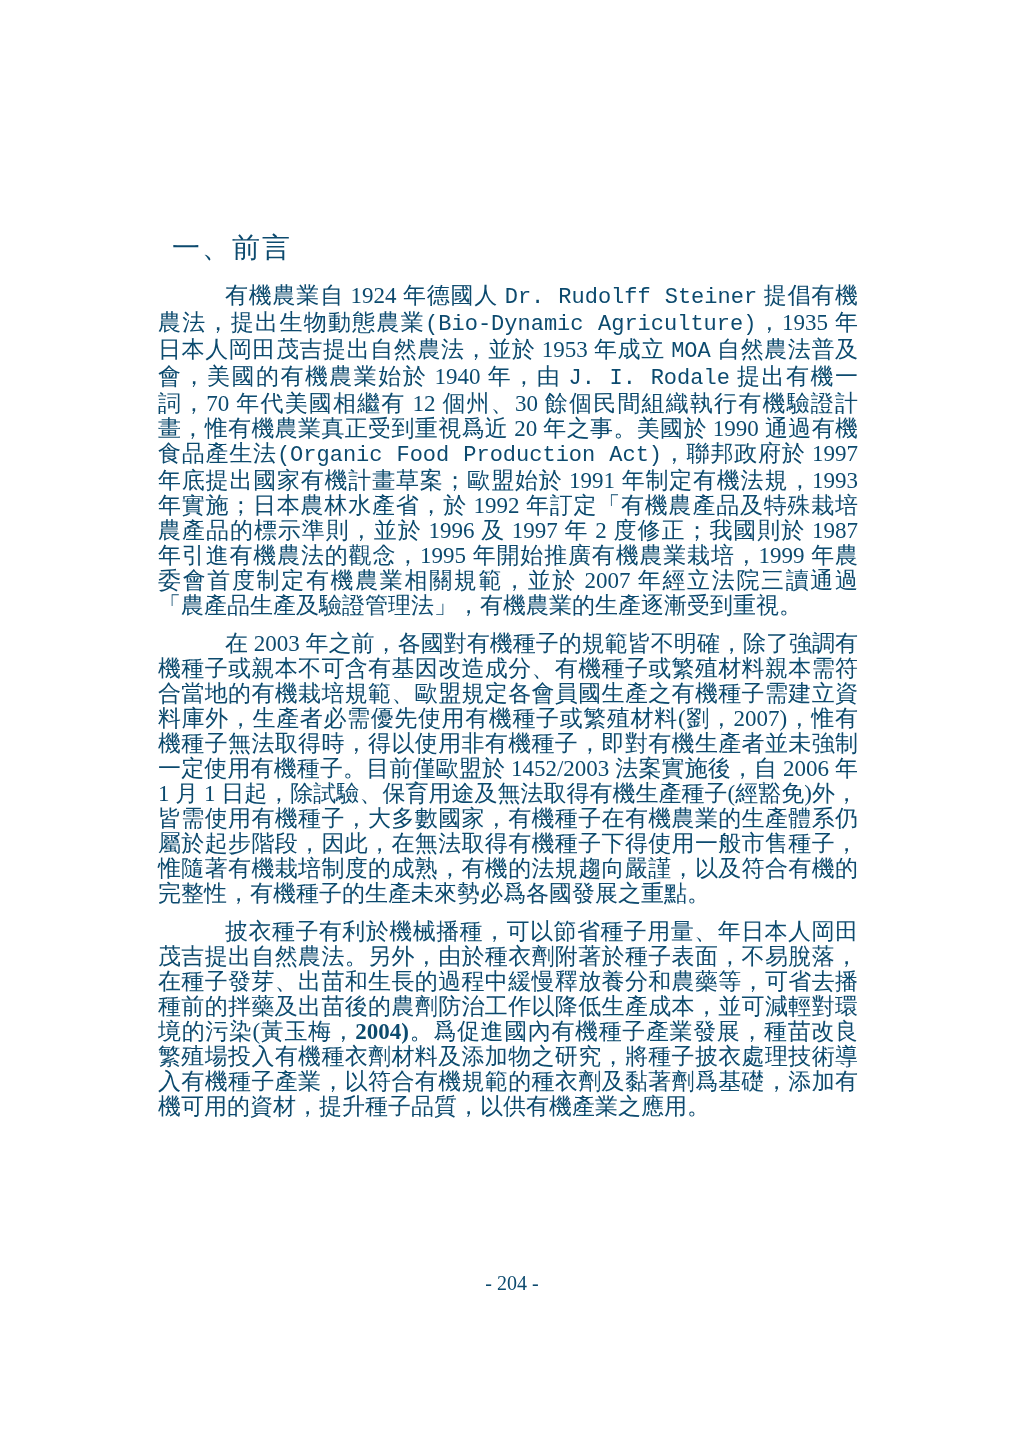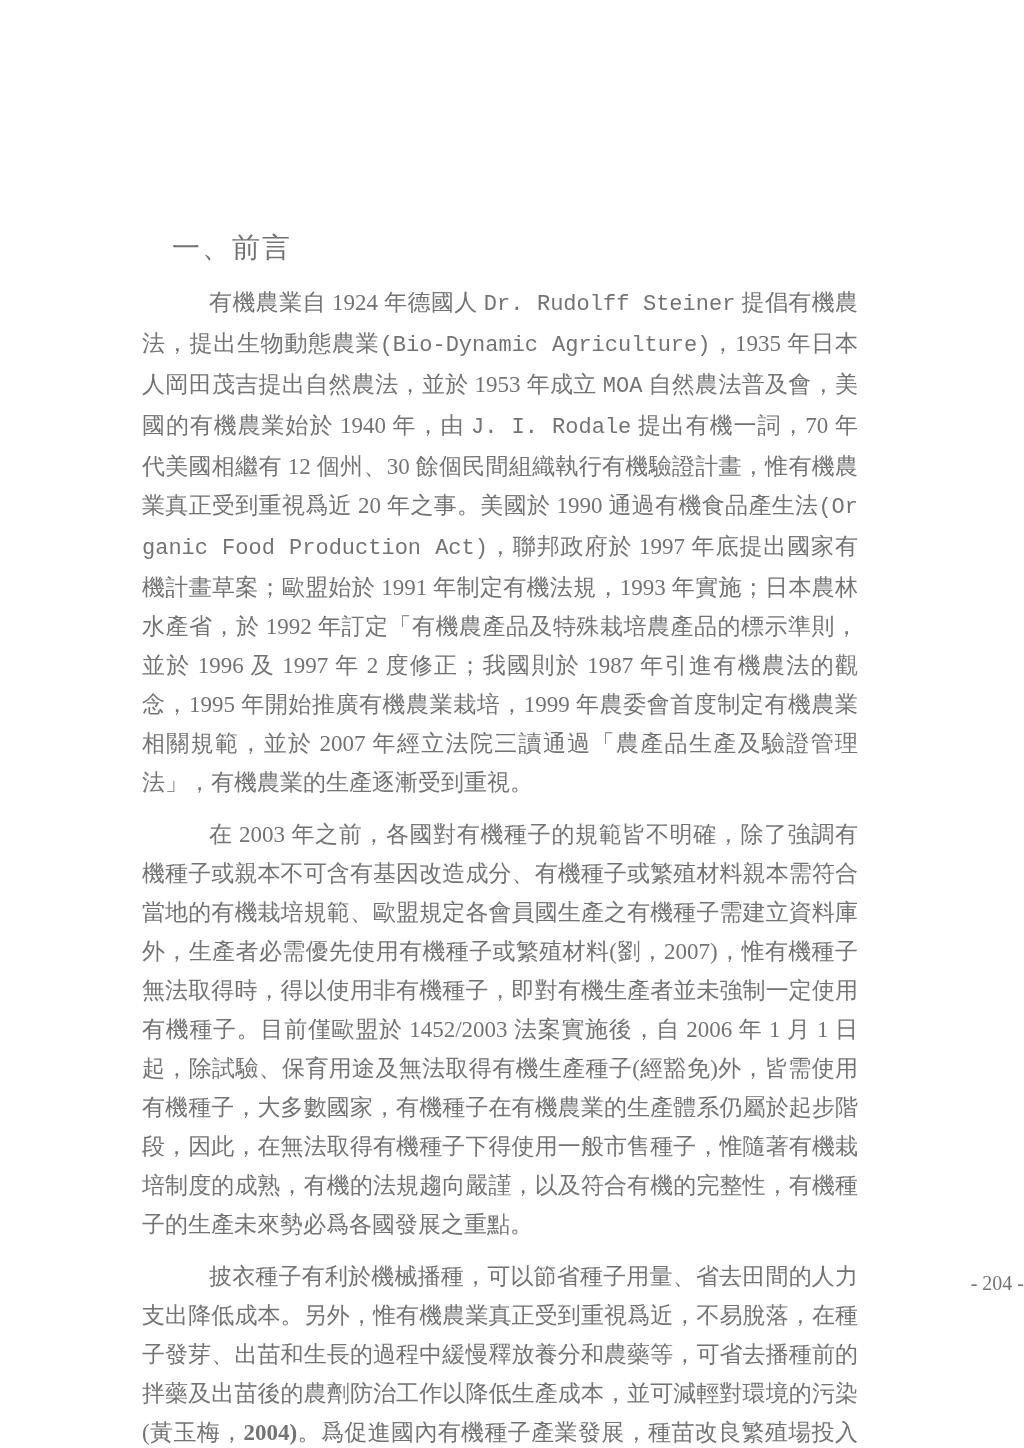--- a/index.html
+++ b/index.html
@@ -5,70 +5,70 @@
   html, body {
     margin: 0;
     padding: 0;
     background: #ffffff;
   }
   .page {
     position: relative;
     width: 1024px;
     height: 1448px;
     background: #ffffff;
-    color: #737373;
+    color: #0c4a6e;
     overflow: hidden;
   }
   .content {
     position: absolute;
     left: 142px;
     top: 231px;
     width: 716px;
   }
   .heading {
     font-family: "Liberation Serif", "DejaVu Serif", serif;
     font-size: 28px;
     line-height: 34px;
     font-weight: normal;
     letter-spacing: 2px;
     margin: 0 0 18px 30px;
   }
   .para {
     font-family: "Liberation Serif", "DejaVu Serif", serif;
     font-size: 23px;
-    line-height: 39px;
+    line-height: 25px;
     text-align: justify;
     text-justify: inter-ideograph;
     text-indent: 67px;
-    margin: 0 0 13px 0;
+    margin: 0 0 13px 16px;
     word-break: break-all;
   }
   .mono {
     font-family: "Liberation Mono", "DejaVu Sans Mono", monospace;
     font-size: 22px;
   }
   .bold {
     font-weight: bold;
   }
   .footer {
     position: absolute;
     top: 1272px;
     left: 0;
     width: 1024px;
-    text-align: right;
+    text-align: center;
     font-family: "Liberation Serif", "DejaVu Serif", serif;
     font-size: 20px;
   }
 </style>
 </head>
 <body>
 
 <div class="page">
   <div class="content">
     <h1 class="heading">一、前言</h1>
     <div>
         <p class="para"><span>有機農業自 1924 年德國人 </span><span class="mono">Dr. Rudolff Steiner</span><span> 提倡有機農法，提出生物動態農業</span><span class="mono">(Bio-Dynamic Agriculture)</span><span>，1935 年日本人岡田茂吉提出自然農法，並於 1953 年成立 </span><span class="mono">MOA</span><span> 自然農法普及會，美國的有機農業始於 1940 年，由 </span><span class="mono">J. I. Rodale</span><span> 提出有機一詞，70 年代美國相繼有 12 個州、30 餘個民間組織執行有機驗證計畫，惟有機農業真正受到重視爲近 20 年之事。美國於 1990 通過有機食品產生法</span><span class="mono">(Organic Food Production Act)</span><span>，聯邦政府於 1997 年底提出國家有機計畫草案；歐盟始於 1991 年制定有機法規，1993 年實施；日本農林水產省，於 1992 年訂定「有機農產品及特殊栽培農產品的標示準則，並於 1996 及 1997 年 2 度修正；我國則於 1987 年引進有機農法的觀念，1995 年開始推廣有機農業栽培，1999 年農委會首度制定有機農業相關規範，並於 2007 年經立法院三讀通過「農產品生產及驗證管理法」，有機農業的生產逐漸受到重視。</span></p>
         <p class="para"><span>在 2003 年之前，各國對有機種子的規範皆不明確，除了強調有機種子或親本不可含有基因改造成分、有機種子或繁殖材料親本需符合當地的有機栽培規範、歐盟規定各會員國生產之有機種子需建立資料庫外，生產者必需優先使用有機種子或繁殖材料(劉，2007)，惟有機種子無法取得時，得以使用非有機種子，即對有機生產者並未強制一定使用有機種子。目前僅歐盟於 1452/2003 法案實施後，自 2006 年 1 月 1 日起，除試驗、保育用途及無法取得有機生產種子(經豁免)外，皆需使用有機種子，大多數國家，有機種子在有機農業的生產體系仍屬於起步階段，因此，在無法取得有機種子下得使用一般市售種子，惟隨著有機栽培制度的成熟，有機的法規趨向嚴謹，以及符合有機的完整性，有機種子的生產未來勢必爲各國發展之重點。</span></p>
-        <p class="para"><span>披衣種子有利於機械播種，可以節省種子用量、省去田間的人力支出降低成本。另外，惟有機農業真正受到重視爲近，不易脫落，在種子發芽、出苗和生長的過程中緩慢釋放養分和農藥等，可省去播種前的拌藥及出苗後的農劑防治工作以降低生產成本，並可減輕對環境的污染(黃玉梅，</span><span class="bold">2004)</span><span>。爲促進國內有機種子產業發展，種苗改良繁殖場投入有機種衣劑材料及添加物之研究，將種子披衣處理技術導入有機種子產業，以符合有機規範的種衣劑及黏著劑爲基礎，添加有機可用的資材，提升種子品質，以供有機產業之應用。</span></p>
+        <p class="para"><span>披衣種子有利於機械播種，可以節省種子用量、年日本人岡田茂吉提出自然農法。另外，由於種衣劑附著於種子表面，不易脫落，在種子發芽、出苗和生長的過程中緩慢釋放養分和農藥等，可省去播種前的拌藥及出苗後的農劑防治工作以降低生產成本，並可減輕對環境的污染(黃玉梅，</span><span class="bold">2004)</span><span>。爲促進國內有機種子產業發展，種苗改良繁殖場投入有機種衣劑材料及添加物之研究，將種子披衣處理技術導入有機種子產業，以符合有機規範的種衣劑及黏著劑爲基礎，添加有機可用的資材，提升種子品質，以供有機產業之應用。</span></p>
       </div>
   </div>
   <div class="footer">- 204 -</div>
 </div>
 
 </body></html>

